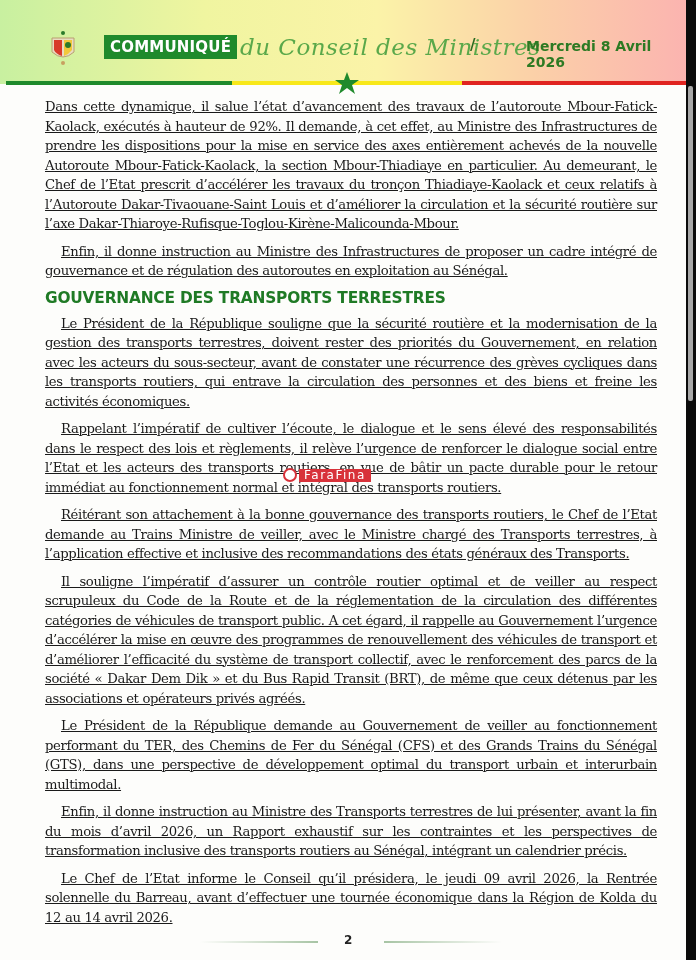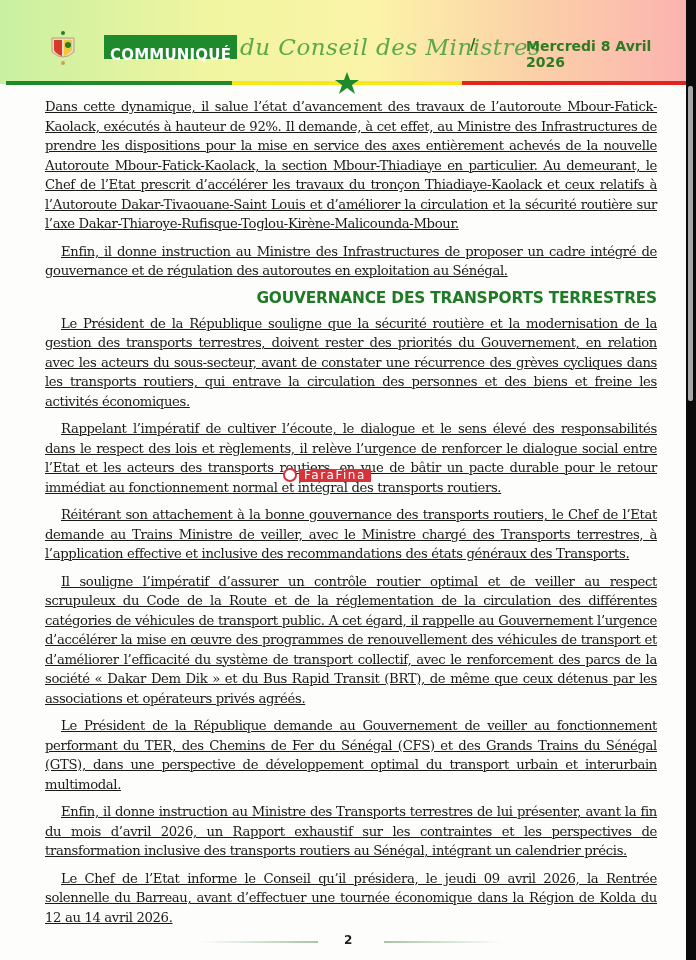--- a/index.html
+++ b/index.html
@@ -9,21 +9,21 @@
     background: #fdfdfb; overflow: hidden;
   }
   .header {
     position: absolute; left: 0; top: 0; width: 686px; height: 84px;
     background: linear-gradient(90deg, #c8f0a0 0%, #f0f5a0 30%, #fbf3a8 55%, #fbd0a8 78%, #fbb4b0 100%);
   }
   .emblem {
     position: absolute; left: 49px; top: 30px; width: 28px; height: 36px;
   }
   .brand-box {
-    position: absolute; left: 104px; top: 35px; height: 24px; padding: 8px 6px;
+    position: absolute; left: 104px; top: 35px; height: 24px; padding: 0 6px;
     background: #1f8a2c; color: #fff; font-family: "DejaVu Sans", sans-serif;
     font-weight: bold; font-size: 15px; line-height: 24px; letter-spacing: 0.2px;
   }
   .subtitle-script {
     position: absolute; left: 240px; top: 34px; font-family: "DejaVu Serif", serif;
     font-style: italic; font-size: 23px; color: #5aa84a; letter-spacing: 0.5px;
   }
   .sep {
     position: absolute; left: 470px; top: 36px; font-family: "DejaVu Sans", sans-serif;
     font-size: 15px; color: #2a6a20; font-weight: bold;
@@ -41,21 +41,21 @@
   }
   .content {
     position: absolute; left: 45px; top: 97px; width: 612px;
     font-family: "DejaVu Serif", serif; font-size: 13.2px; line-height: 19.5px;
     color: #1a1a1a; text-align: justify; letter-spacing: -0.35px;
   }
   .content p { text-indent: 16px; margin-bottom: 8px; text-decoration: underline; }
   .content p.first { text-indent: 0; }
   .content h2 {
     font-family: "DejaVu Sans", sans-serif; font-weight: bold; color: #1f7a25;
-    font-size: 15.4px; text-align: right; line-height: 19px; margin: 4px 0 6px 0;
+    font-size: 15.4px; text-align: left; line-height: 19px; margin: 4px 0 6px 0;
     letter-spacing: -0.2px;
   }
   .watermark {
     position: absolute; left: 283px; top: 467px; width: 168px; height: 16px;
     display: flex; align-items: center;
   }
   .watermark .wm-icon {
     width: 14px; height: 14px; border-radius: 50%; border: 2px solid #d8323a;
     background: #fff;
   }

